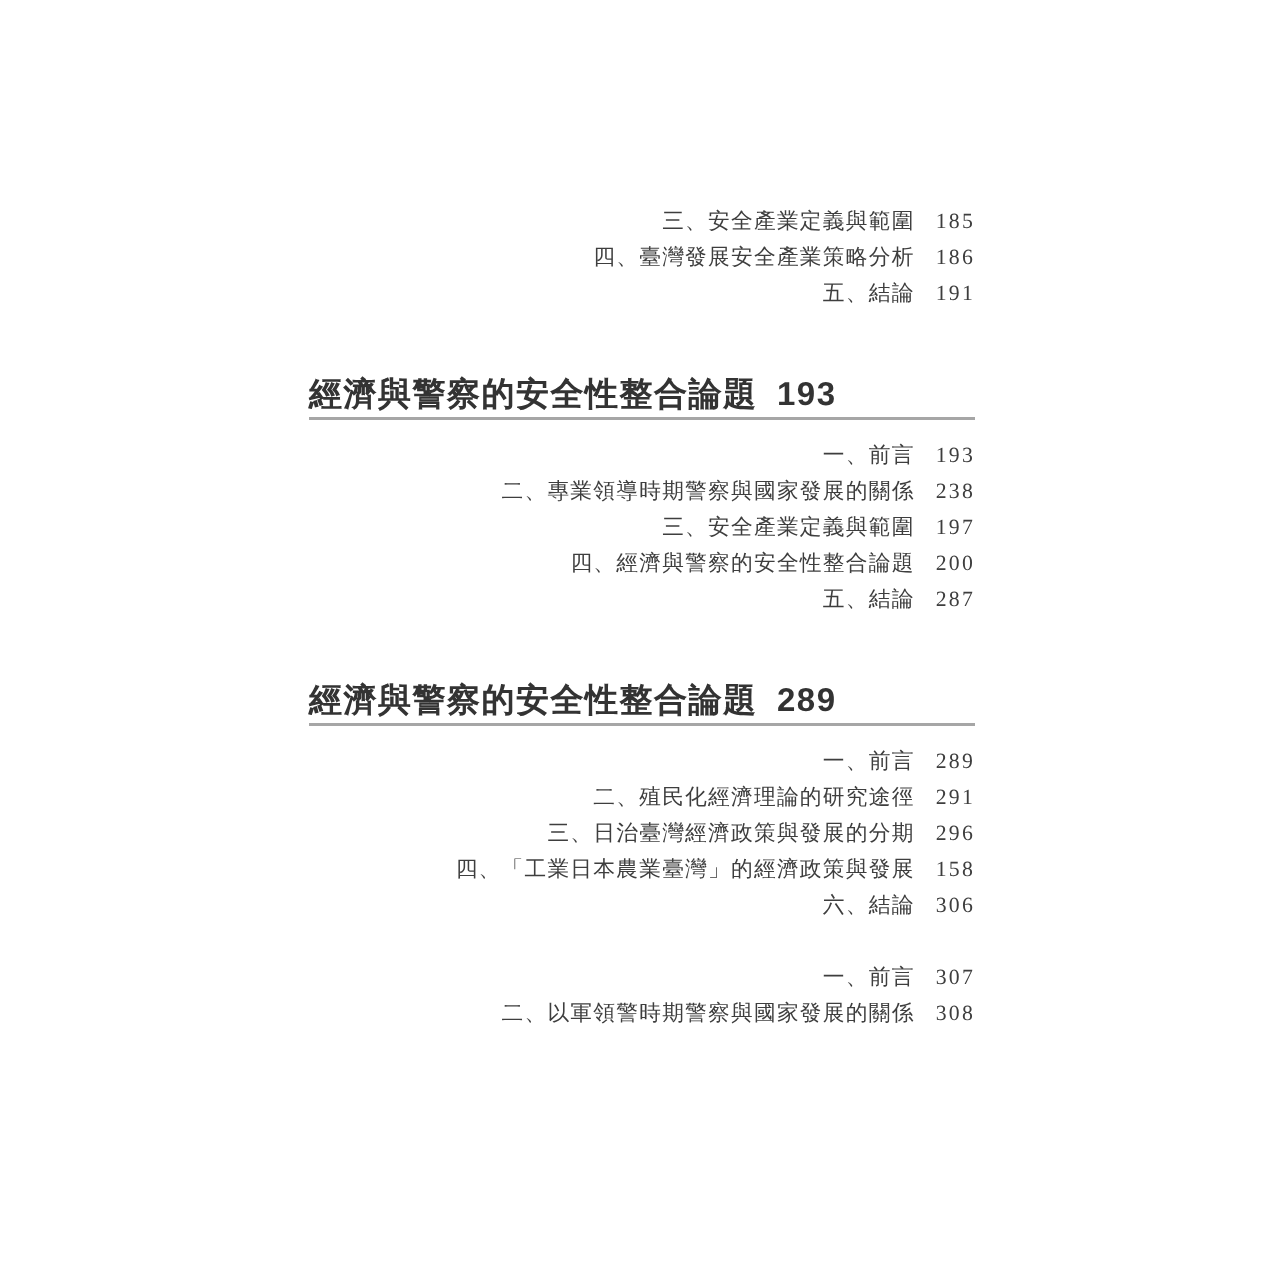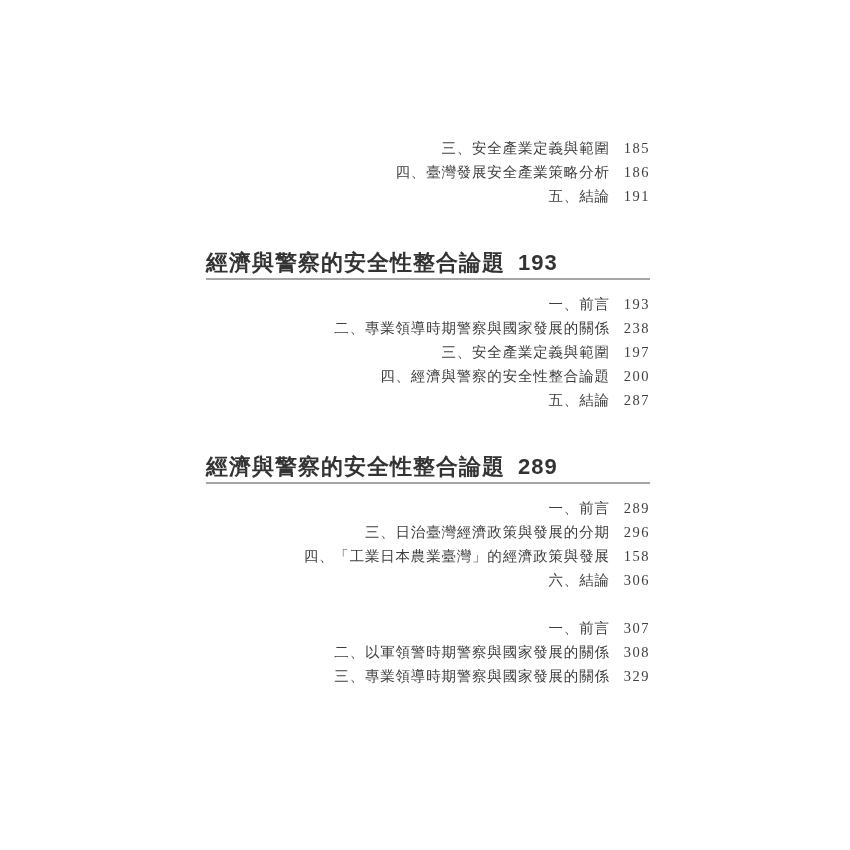--- a/index.html
+++ b/index.html
@@ -79,28 +79,28 @@
         <div class="toc-item"><span class="lbl">三、安全產業定義與範圍</span><span class="pg">197</span></div>
         <div class="toc-item"><span class="lbl">四、經濟與警察的安全性整合論題</span><span class="pg">200</span></div>
         <div class="toc-item"><span class="lbl">五、結論</span><span class="pg">287</span></div>
       </div>
     </section>
 
     <section class="toc-section">
       <h2 class="sec-title"><span class="t">經濟與警察的安全性整合論題</span><span class="tp">289</span></h2>
       <div class="items">
         <div class="toc-item"><span class="lbl">一、前言</span><span class="pg">289</span></div>
+        <div class="toc-item"><span class="lbl">二、殖民化經濟理論的研究途徑</span><span class="pg">291</span></div>
         <div class="toc-item"><span class="lbl">三、日治臺灣經濟政策與發展的分期</span><span class="pg">296</span></div>
         <div class="toc-item"><span class="lbl">四、「工業日本農業臺灣」的經濟政策與發展</span><span class="pg">158</span></div>
         <div class="toc-item"><span class="lbl">六、結論</span><span class="pg">306</span></div>
       </div>
     </section>
 
     <section class="toc-section">
       <div class="items">
         <div class="toc-item"><span class="lbl">一、前言</span><span class="pg">307</span></div>
         <div class="toc-item"><span class="lbl">二、以軍領警時期警察與國家發展的關係</span><span class="pg">308</span></div>
-        <div class="toc-item"><span class="lbl">三、專業領導時期警察與國家發展的關係</span><span class="pg">329</span></div>
       </div>
     </section>
 
   </div>
 </div>
 
 </body></html>

